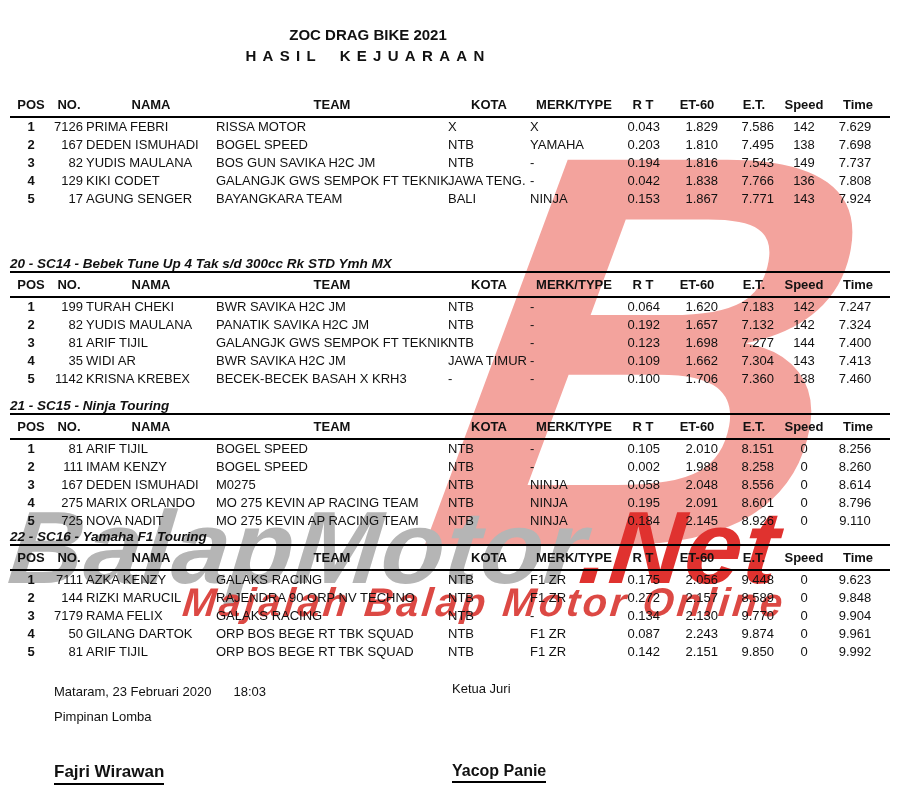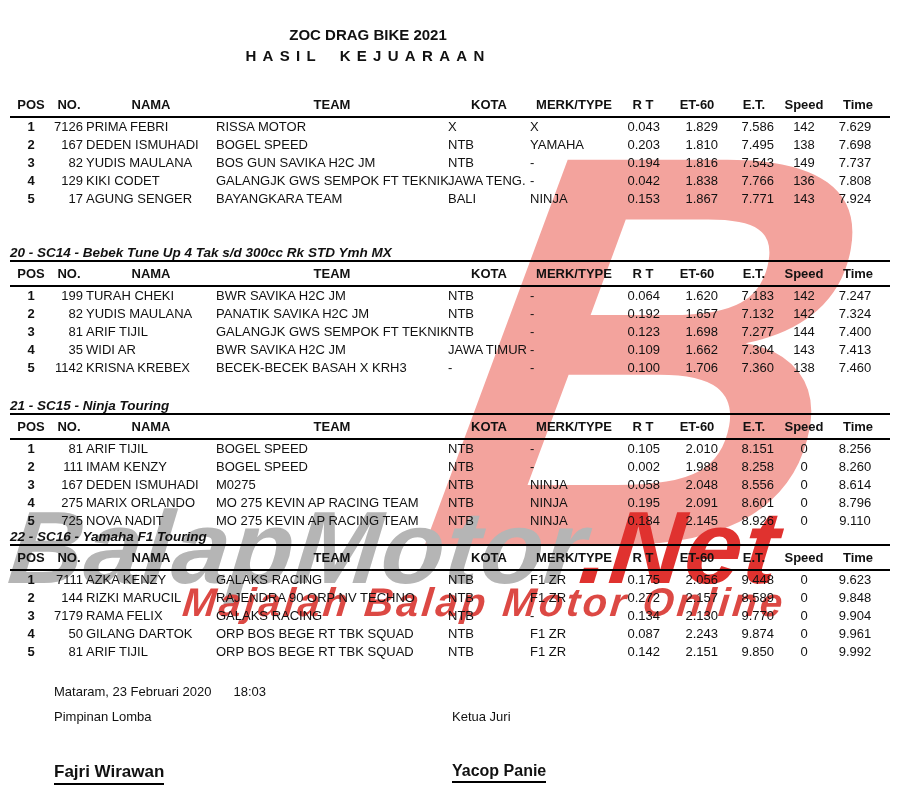--- a/index.html
+++ b/index.html
@@ -35,21 +35,21 @@
   }
 
   
   .doc-header { position:absolute; left:0; top:24px; width:736px; text-align:center; z-index:2; }
   .doc-header .line { font-size:15px; font-weight:bold; line-height:21px; }
   .doc-header .spaced { letter-spacing:.42em; word-spacing:.5em; }
 
   
   .sections { position:absolute; left:10px; top:0; width:880px; z-index:2; }
   .section { position:absolute; left:0; width:880px; }
-  .sec0 { top:93px; } .sec1 { top:246px; } .sec2 { top:399px; } .sec3 { top:530px; }
+  .sec0 { top:93px; } .sec1 { top:257px; } .sec2 { top:399px; } .sec3 { top:530px; }
   .section-title {
     font-size:13.5px; font-weight:bold; font-style:italic;
     height:16px; line-height:14px;
     border-bottom:2px solid #000;
   }
   table { width:880px; border-collapse:collapse; table-layout:fixed; }
   col.c0{width:42px;} col.c1{width:34px;} col.c2{width:130px;} col.c3{width:232px;}
   col.c4{width:82px;} col.c5{width:88px;} col.c6{width:50px;} col.c7{width:58px;}
   col.c8{width:56px;} col.c9{width:44px;} col.c10{width:64px;}
   th {
@@ -65,21 +65,21 @@
   td.c2, td.c3, td.c4, td.c5 { text-align:left; }
   td.c6, td.c7, td.c8 { text-align:right; padding-right:8px; }
   td.c9 { text-align:center; }
   td.c10 { text-align:center; padding-right:6px; }
 
   
   .footer { position:absolute; inset:0; z-index:2; }
   .f-date  { position:absolute; left:54px;  top:684px; font-size:13px; }
   .f-date .t { margin-left:22px; }
   .f-role-l { position:absolute; left:54px;  top:709px; font-size:13px; }
-  .f-role-r { position:absolute; left:452px; top:709px; font-size:13px; }
+  .f-role-r { position:absolute; left:452px; top:681px; font-size:13px; }
   .f-sig-l { position:absolute; left:54px;  top:762px; font-size:17px; font-weight:bold;
              border-bottom:2px solid #000; padding-bottom:1px; }
   .f-sig-r { position:absolute; left:452px; top:762px; font-size:16px; font-weight:bold;
              border-bottom:2px solid #000; padding-bottom:1px; }
 </style>
 </head>
 <body>
 
 <div class="page">
 

